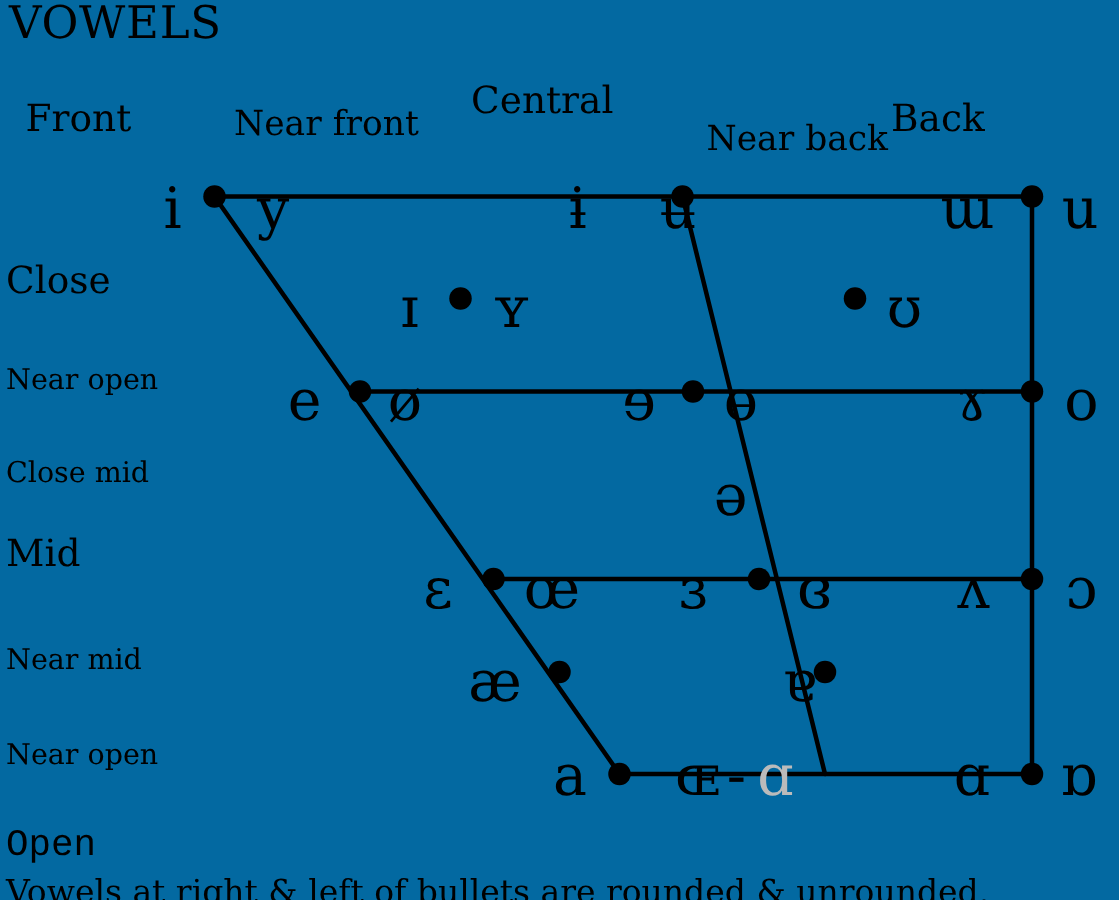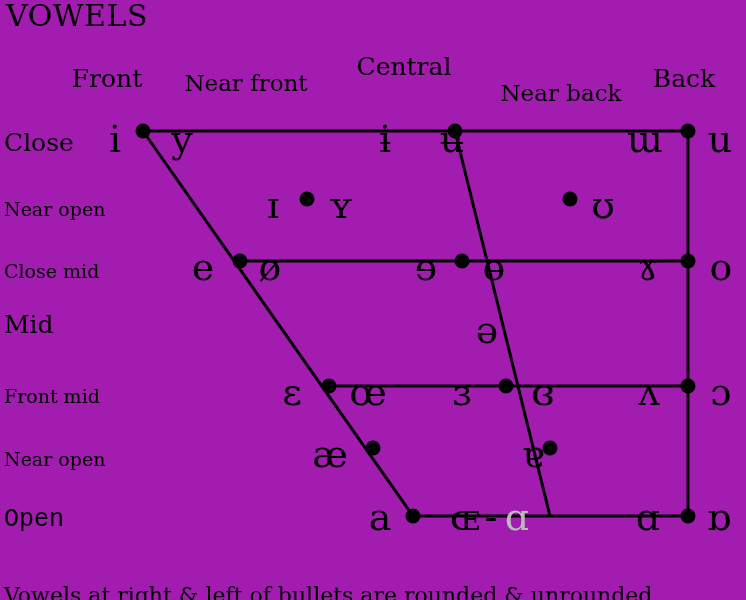--- a/index.html
+++ b/index.html
@@ -4,46 +4,46 @@
 <style>
   html, body {
     margin: 0;
     padding: 0;
     background: #ffffff;
   }
   #root {
     position: relative;
     width: 746px;
     height: 600px;
-    background: #a21caf;
+    background: #0369a1;
     font-family: "DejaVu Serif", serif;
     color: #000000;
     overflow: hidden;
   }
   .abs { position: absolute; }
 
   #title {
     left: 6px;
     top: -2px;
     font-size: 30px;
     letter-spacing: 0.5px;
   }
 
   .col-head {
     font-size: 25px;
-    text-align: center;
     white-space: nowrap;
   }
   .col-head.small {
     font-size: 23px;
   }
 
   .row-head {
     font-size: 25px;
     white-space: nowrap;
+    margin-top: 44px;
   }
   .row-head.small {
     font-size: 19px;
   }
 
   .vowel {
     font-size: 38px;
     line-height: 1;
     text-align: center;
     white-space: nowrap;
@@ -106,21 +106,21 @@
       <div class="abs col-head small" style="left: 156px; top: 70px; width: 180px;">Near front</div>
       <div class="abs col-head" style="left: 314px; top: 52px; width: 180px;">Central</div>
       <div class="abs col-head small" style="left: 471px; top: 70px; width: 180px; margin-top: 10px;">Near back</div>
       <div class="abs col-head" style="left: 594px; top: 64px; width: 180px;">Back</div>
     </div>
   <div id="row-heads">
       <div class="abs row-head" style="left: 4px; top: 128px;">Close</div>
       <div class="abs row-head small" style="left: 4px; top: 198px;">Near open</div>
       <div class="abs row-head small" style="left: 4px; top: 260px;">Close mid</div>
       <div class="abs row-head" style="left: 4px; top: 310px;">Mid</div>
-      <div class="abs row-head small" style="left: 4px; top: 385px;">Front mid</div>
+      <div class="abs row-head small" style="left: 4px; top: 385px;">Near mid</div>
       <div class="abs row-head small" style="left: 4px; top: 448px;">Near open</div>
       <div class="abs row-head" style="left: 4px; top: 505px; font-family: Liberation Mono, monospace;">Open</div>
     </div>
   <div id="vowels">
       <div class="vowel abs" style="left: 85px; top: 120px; width: 60px;">i</div>
       <div class="vowel abs" style="left: 152px; top: 120px; width: 60px;">y</div>
       <div class="vowel abs" style="left: 355px; top: 120px; width: 60px;">ɨ</div>
       <div class="vowel abs" style="left: 422px; top: 120px; width: 60px;">ʉ</div>
       <div class="vowel abs" style="left: 615px; top: 120px; width: 60px;">ɯ</div>
       <div class="vowel abs" style="left: 690px; top: 120px; width: 60px;">u</div>

